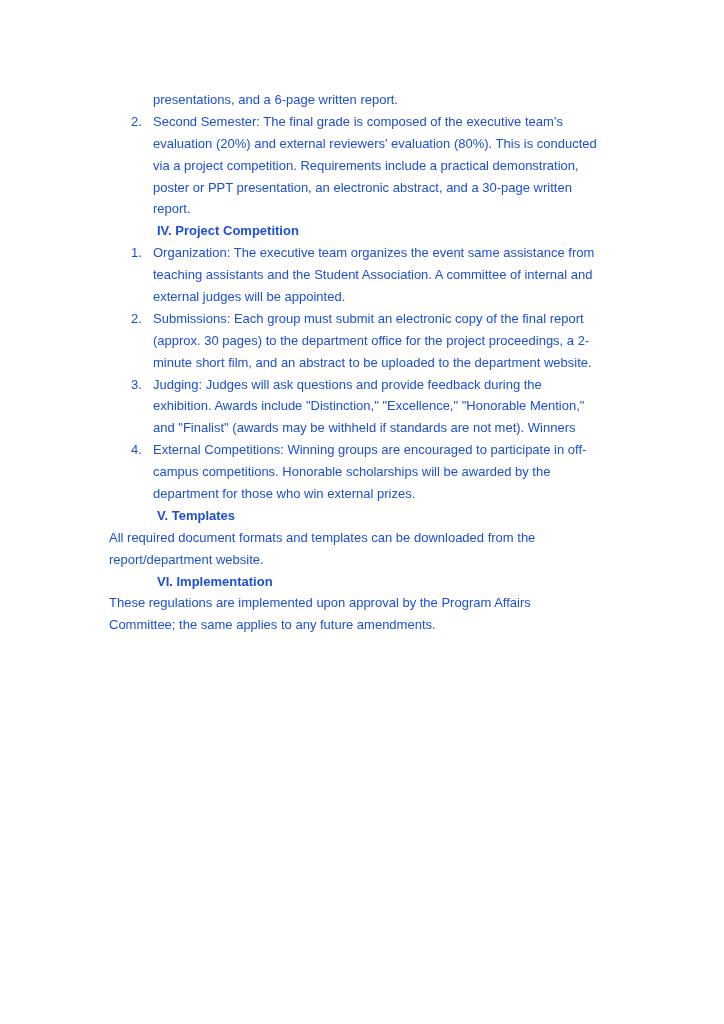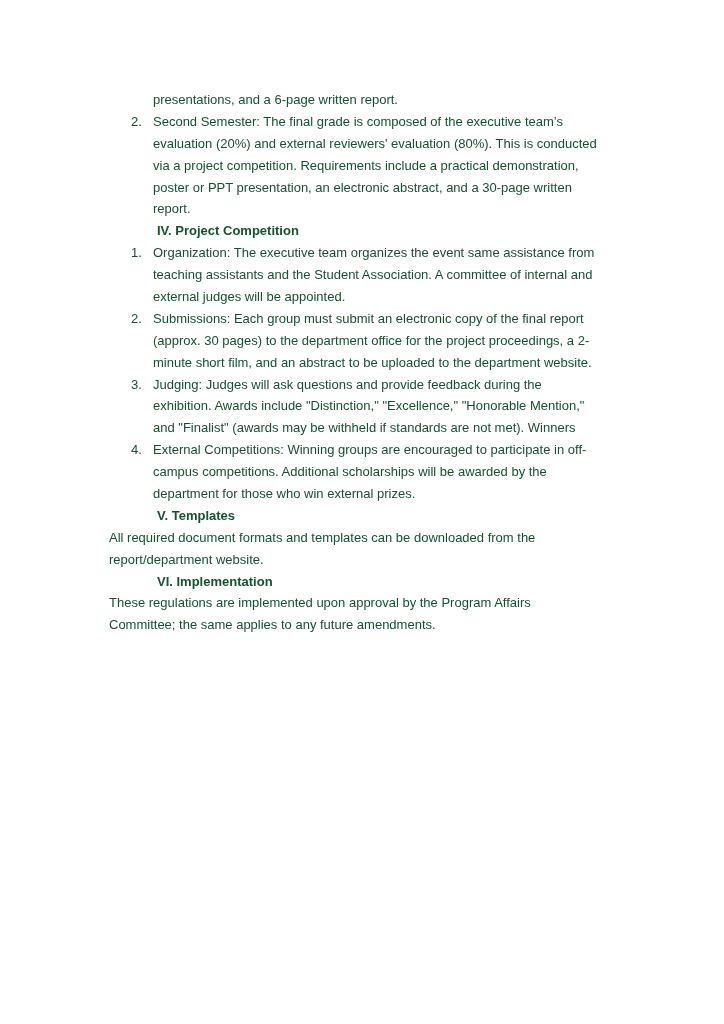--- a/index.html
+++ b/index.html
@@ -1,19 +1,19 @@
 <!DOCTYPE html>
 <html><head>
 <meta charset="utf-8">
 <style>
   html, body { margin: 0; padding: 0; background: #ffffff; }
   body { width: 724px; height: 1024px; position: relative; overflow: hidden; }
   .page {
     position: absolute; left: 0; top: 0; width: 724px; height: 1024px; background: #fff;
-    font-family: "Liberation Sans", sans-serif; color: #14532d; font-size: 13px;
+    font-family: "Liberation Sans", sans-serif; color: #1d4ed8; font-size: 13px;
   }
   .content { position: absolute; left: 109px; top: 89px; width: 515px; }
   .line { line-height: 21.9px; height: 21.9px; white-space: nowrap; }
   .indent { padding-left: 44px; }
   .num { position: absolute; left: 22px; }
   .heading { font-weight: bold; margin-left: 48px; }
   b { font-weight: normal; }
   .item { position: relative; }
 </style>
 </head>
@@ -57,21 +57,21 @@
         <span class="num">3.</span><b>Judging:</b><span style="white-space:pre"> Judges will ask questions and provide feedback during the</span>
       </div>
       <div class="line indent">exhibition. Awards include "Distinction," "Excellence," "Honorable Mention,"</div>
       <div class="line indent">and "Finalist" (awards may be withheld if standards are not met). Winners</div>
     </div>
 
     <div class="item">
       <div class="line indent">
         <span class="num">4.</span><b>External Competitions:</b><span style="white-space:pre"> Winning groups are encouraged to participate in off-</span>
       </div>
-      <div class="line indent">campus competitions. Additional scholarships will be awarded by the</div>
+      <div class="line indent">campus competitions. Honorable scholarships will be awarded by the</div>
       <div class="line indent">department for those who win external prizes.</div>
     </div>
 
     <div class="line heading">V. Templates</div>
     <div class="line">All required document formats and templates can be downloaded from the</div>
     <div class="line">report/department website.</div>
 
     <div class="line heading">VI. Implementation</div>
     <div class="line">These regulations are implemented upon approval by the Program Affairs</div>
     <div class="line">Committee; the same applies to any future amendments.</div>

